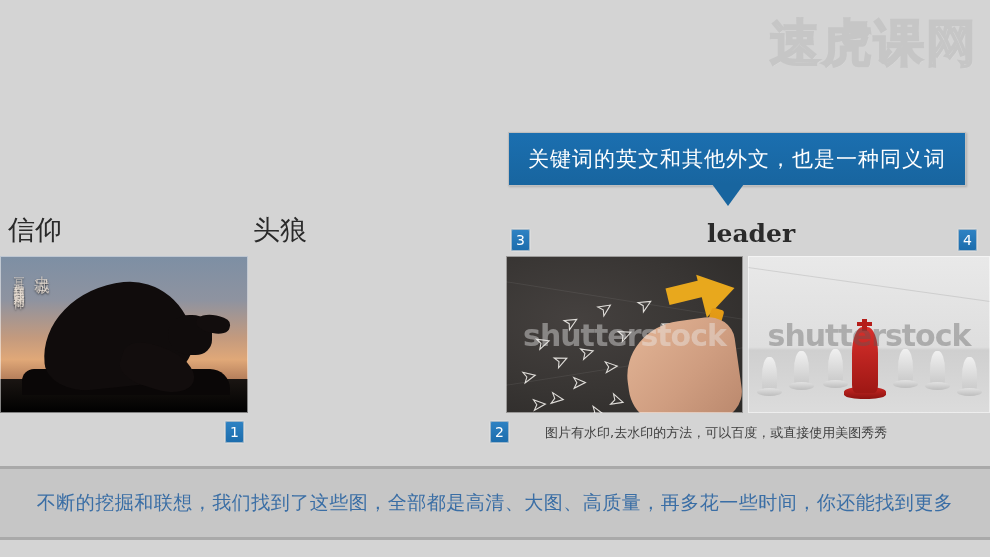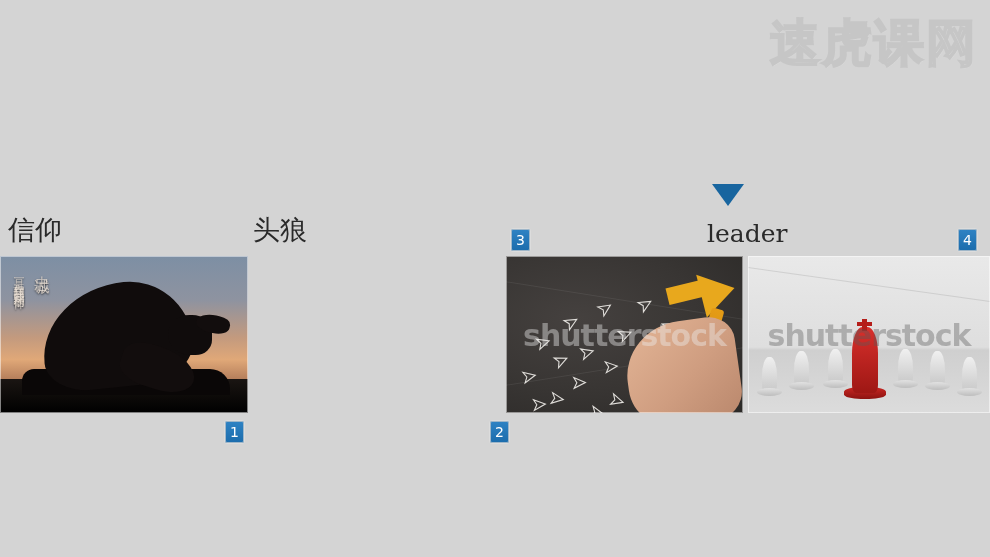--- a/index.html
+++ b/index.html
@@ -72,21 +72,21 @@
   
   .kw-label {
     position: absolute;
     font-family: "DejaVu Serif", "Liberation Serif", serif;
     color: #2a2a2a;
     font-size: 27px;
     white-space: nowrap;
   }
   .kw-1 { left: 8px;   top: 212px; }
   .kw-2 { left: 253px; top: 212px; }
-  .kw-3 { left: 707px; top: 219px; font-size: 25px; font-weight: 400; }
+  .kw-3 { left: 707px; top: 219px; font-size: 25px; font-weight: 700; }
 
   
   .badge {
     position: absolute;
     width: 19px;
     height: 22px;
     background: linear-gradient(#2f83c4, #1b6cac);
     border: 1px solid #dcdcdc;
     border-radius: 3px;
     box-shadow: 0 0 0 1px #9fb6c8 inset;
@@ -371,20 +371,23 @@
     white-space: nowrap;
   }
 </style>
 </head>
 <body>
 
 <div class="slide">
 
   <div class="watermark">速虎课网</div>
 
+  <div class="callout">
+    <span class="callout-text">关键词的英文和其他外文，也是一种同义词</span>
+  </div>
   <div class="callout-tail"></div>
 
   <div class="kw-label kw-1">信仰</div>
   <div class="kw-label kw-2">头狼</div>
   <div class="kw-label kw-3">leader</div>
 
   <div class="badge badge-3">3</div>
   <div class="badge badge-4">4</div>
   <div class="badge badge-1">1</div>
   <div class="badge badge-2">2</div>
@@ -443,15 +446,19 @@
     <div class="pawn pn-4"></div>
     <div class="pawn pn-5"></div>
     <div class="pawn pn-6"></div>
     <div class="king-base"></div>
     <div class="king"></div>
     <div class="king-cross"></div>
     <div class="shutter-wm wm-light">shutterstock</div>
     <div class="photo-frame"></div>
   </div>
 
-
+  <div class="caption">图片有水印,去水印的方法，可以百度，或直接使用美图秀秀</div>
+
+  <div class="banner">
+    <span class="banner-text">不断的挖掘和联想，我们找到了这些图，全部都是高清、大图、高质量，再多花一些时间，你还能找到更多</span>
+  </div>
 
 </div>
 
 </body></html>

